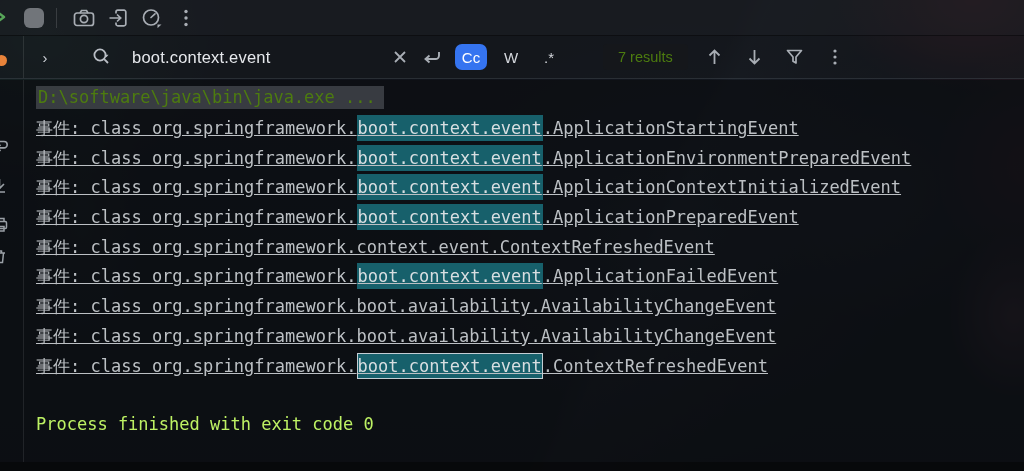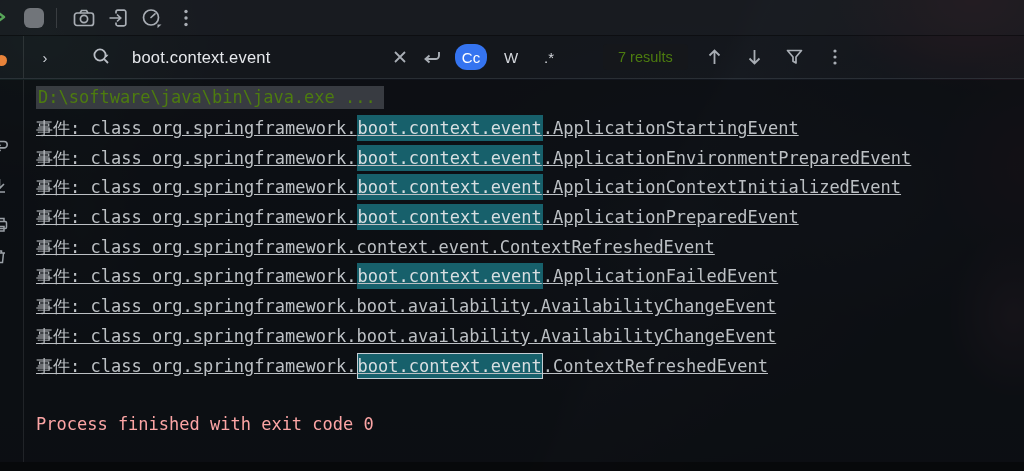--- a/index.html
+++ b/index.html
@@ -57,41 +57,41 @@
   .gutter-divider-top { position:absolute; left:23px; top:0; bottom:0; width:1px; background:rgba(255,255,255,.10); }
   .orange-dot { position:absolute; left:-4px; top:19px; width:11px; height:11px; border-radius:50%; background:#e8833a; }
   .expand-chevron { margin-left:36px; color:#cfd3d9; font-size:15px; width:18px; text-align:center; }
   .search-glyph { margin-left:38px; display:flex; align-items:center; color:#b9bec5; }
   .search-query {
     margin-left:16px; color:#e6e8ec; font-size:16.5px; letter-spacing:.2px;
     background:transparent; border:none; outline:none; width:255px;
     font-family:"Liberation Sans", sans-serif;
   }
   .sb-btn { color:#a9aeb5; display:flex; align-items:center; justify-content:center; width:26px; height:26px; }
-  .toggle { font-size:15px; color:#d5d8dd; width:32px; height:26px; display:flex; align-items:center; justify-content:center; border-radius:12px; }
+  .toggle { font-size:15px; color:#d5d8dd; width:32px; height:26px; display:flex; align-items:center; justify-content:center; border-radius:7px; }
   .toggle.on { background:#3574f0; color:#fff; }
   .results-badge {
     margin-left:38px; background:rgba(22,24,27,.92); color:#4d7c0f; font-size:14.5px;
     padding:5px 15px; border-radius:4px;
   }
   .nav-icons { display:flex; align-items:center; gap:14px; margin-left:14px; color:#c6cbd1; }
 
   
   .gutter { flex:0 0 24px; border-right:1px solid rgba(255,255,255,.09); position:relative; overflow:hidden; }
   .gutter .g-icon { position:absolute; left:-8px; color:#9aa0a6; }
   .console-body { flex:1; padding:4px 0 0 12px; overflow:hidden; }
   .command-line {
     display:inline-block; background:rgba(92,97,102,.55); color:#4d7c0f;
     padding:1px 8px 2px 2px; margin-top:2px; white-space:pre;
   }
   .console-lines { margin-top:5px; }
   .console-line { height:29.7px; line-height:29.7px; white-space:pre; color:#bcc0c4;text-decoration:underline; }
   .hl { background:#17606b; color:#d8dee1; padding:3px 1px; }
   .hl.cur { border:1px solid #c4ced4; padding:2px 0; }
-  .process-line { margin-top:33px; color:#fca5a5; white-space:pre; }
+  .process-line { margin-top:33px; color:#bef264; white-space:pre; }
 </style>
 </head>
 <body>
 
 <div class="app">
   <div class="bg-photo"></div>
   <div class="dim"></div>
 
   <div class="run-toolbar">
     <div class="rerun-sliver">

